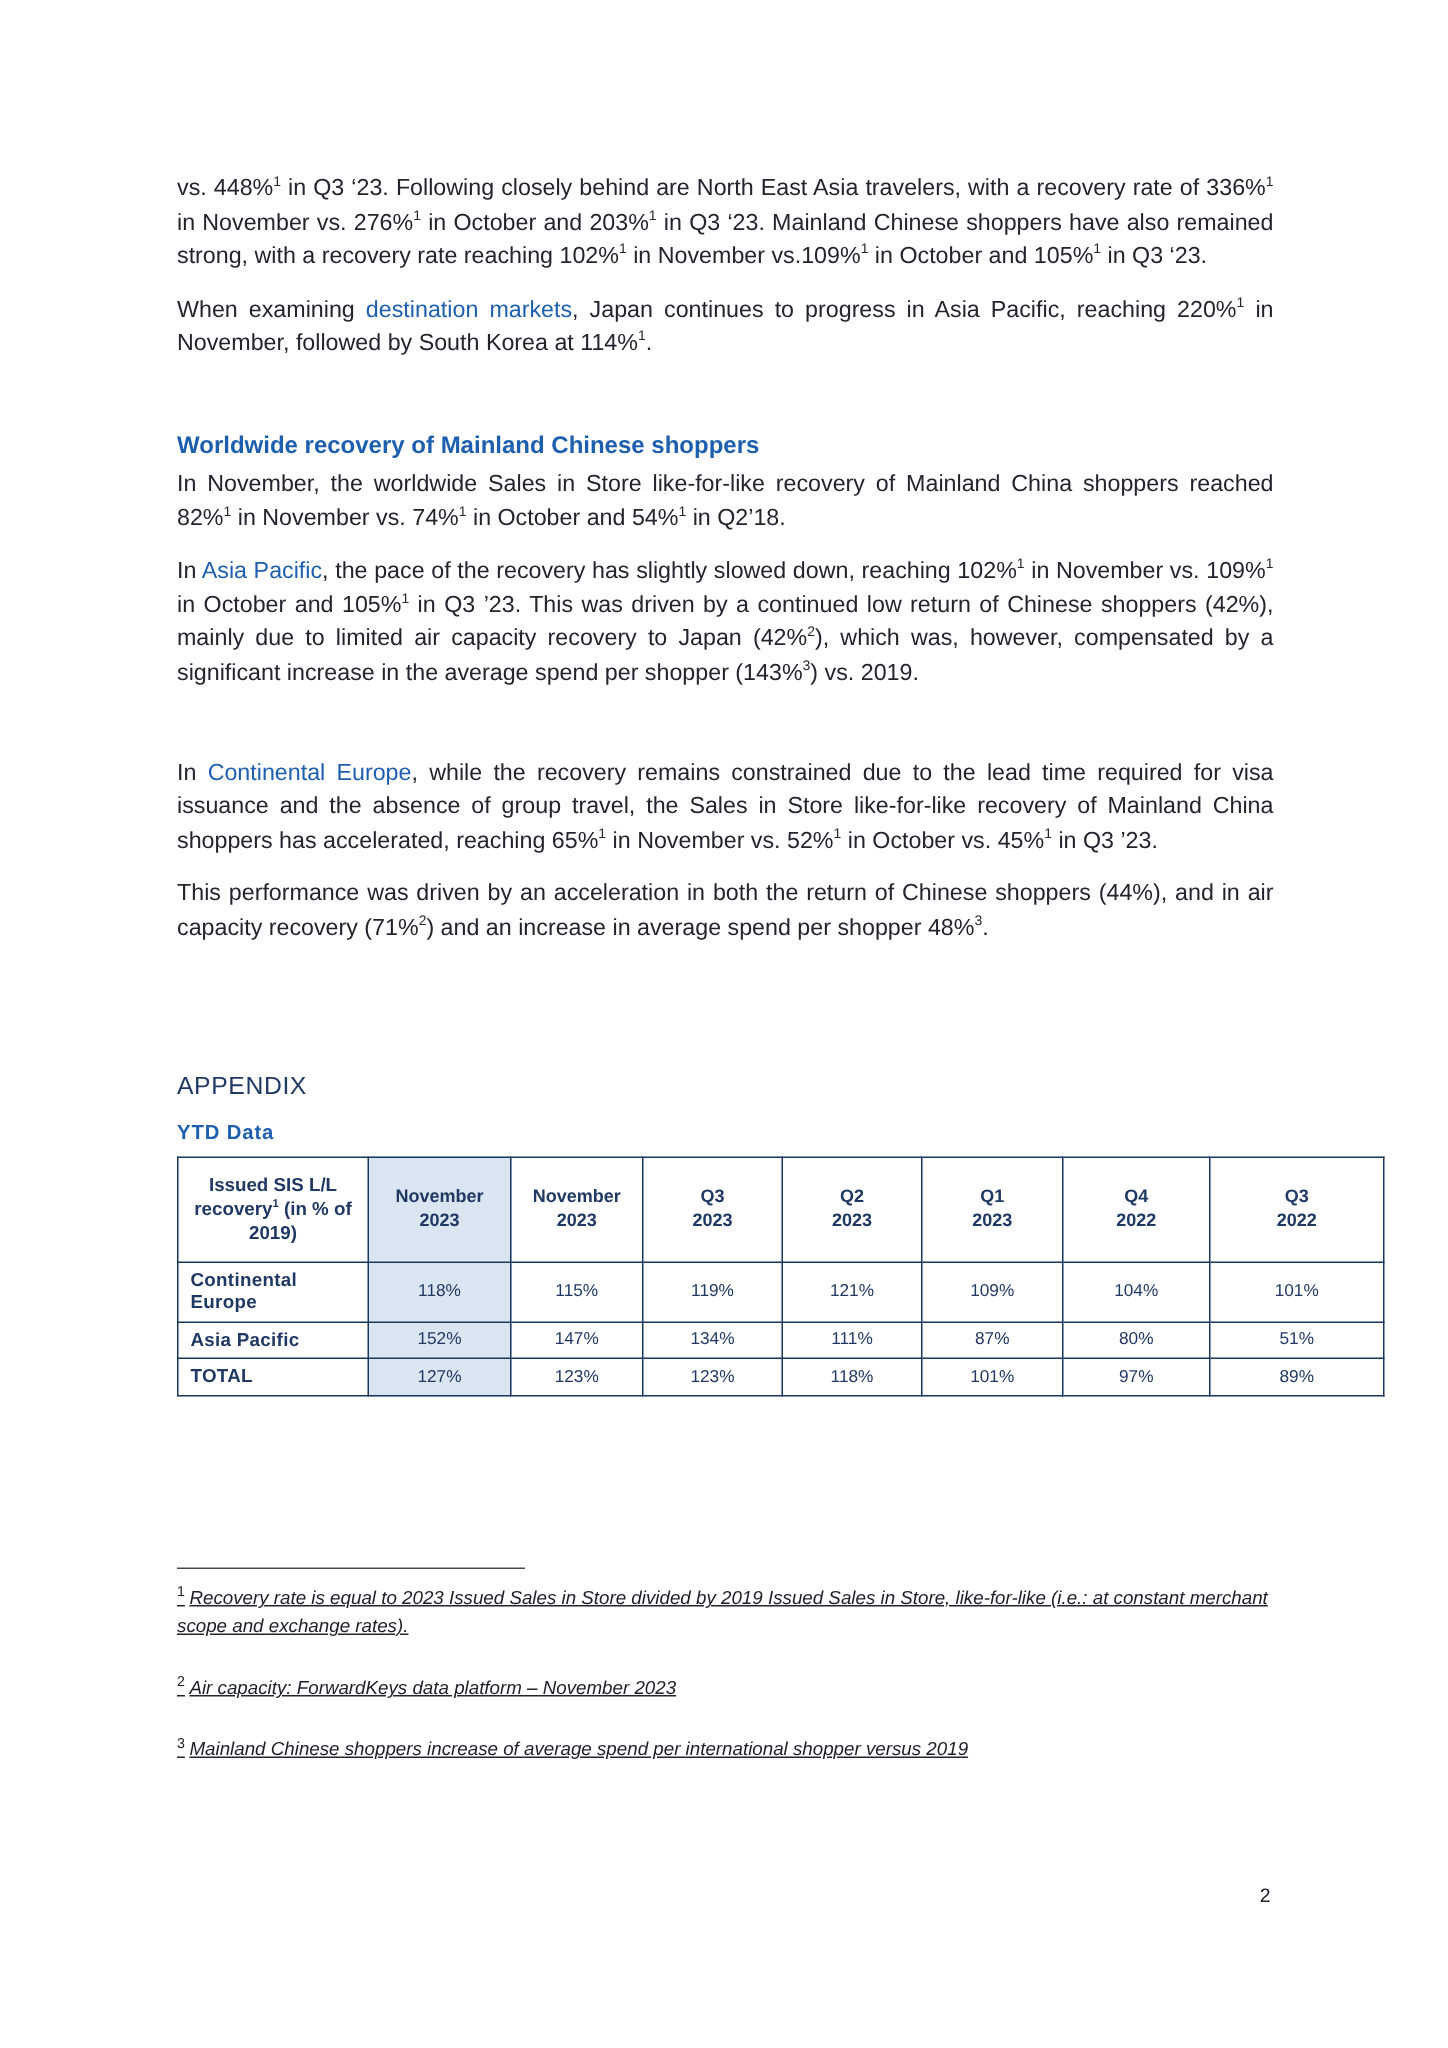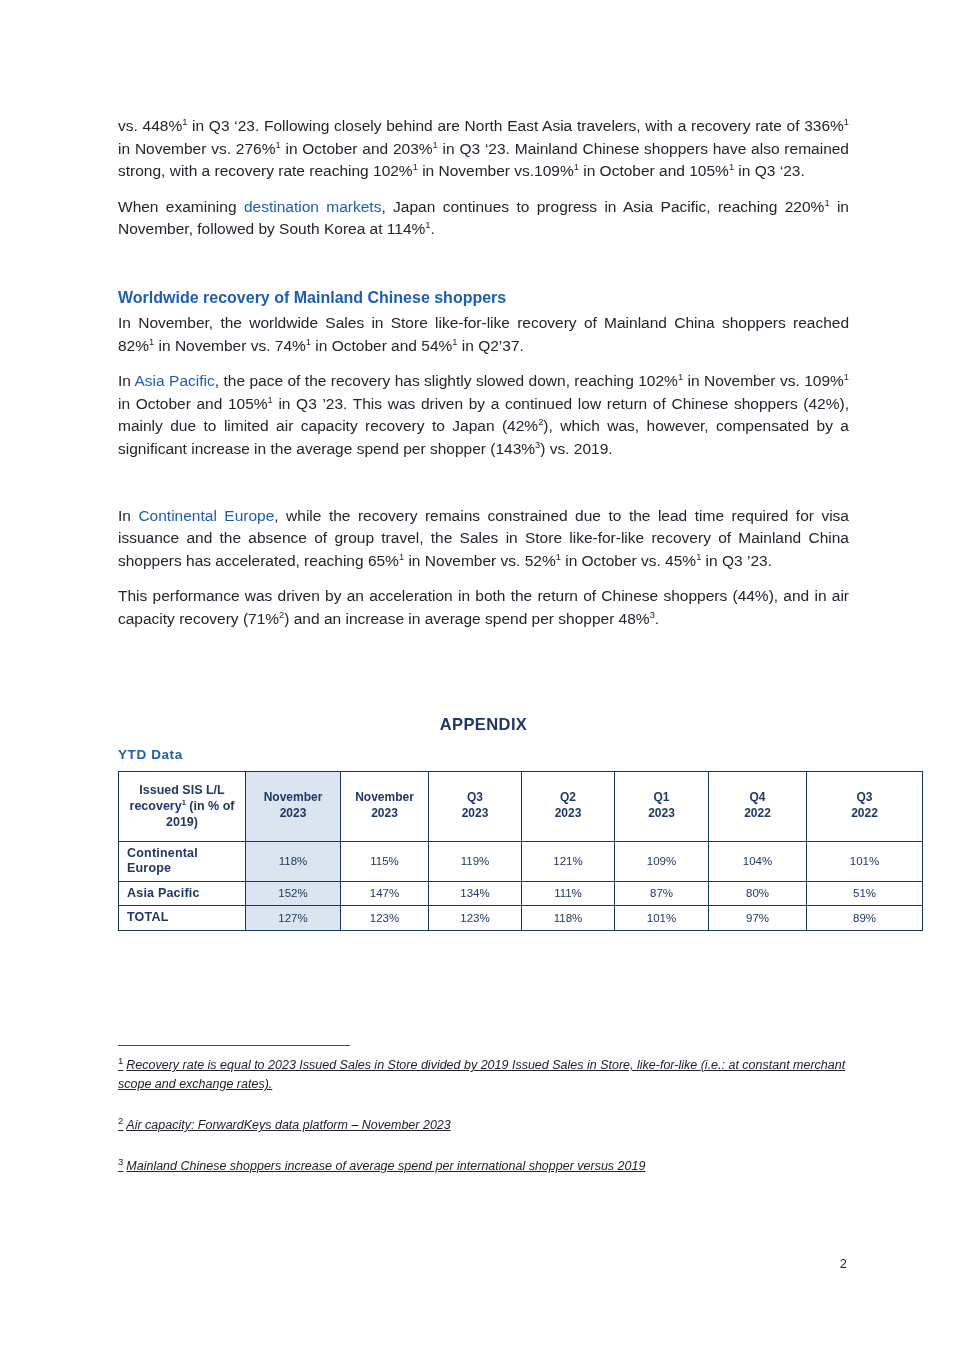--- a/index.html
+++ b/index.html
@@ -20,23 +20,22 @@
     font-size:15.5px;line-height:22.6px;text-align:justify;
     margin-bottom:13px;
   }
   sup{font-size:0.60em;line-height:0;vertical-align:super;}
   .accent{color:var(--accent);font-weight:normal;}
   h2.section-heading{
     color:var(--accent);font-size:16px;font-weight:bold;
     margin:48px 0 5px 0;
   }
   h2.appendix-heading{
-    color:var(--navy);font-size:16.5px;font-weight:bold;letter-spacing:.4px;
+    color:var(--navy);font-size:16.5px;font-weight:normal;letter-spacing:.4px;
     margin:84px 0 13px 0;
-    text-align:center;
   }
   h3.ytd-heading{
     color:var(--accent);font-size:13.5px;font-weight:bold;letter-spacing:.6px;
     margin:0 0 9px 0;
   }
   table.ytd-table{
     border-collapse:collapse;table-layout:fixed;width:804px;
     font-size:11.5px;color:var(--navy);
   }
   .ytd-table th,.ytd-table td{border:1px solid var(--table-border);}
@@ -66,21 +65,21 @@
 <body>
 
 <div class="page">
 
   <p class="body"><span>vs. 448%</span><sup>1</sup><span> in Q3 ‘23. Following closely behind are North East Asia travelers, with a recovery rate of 336%</span><sup>1</sup><span> in November vs. 276%</span><sup>1</sup><span> in October and 203%</span><sup>1</sup><span> in Q3 ‘23. Mainland Chinese shoppers have also remained strong, with a recovery rate reaching 102%</span><sup>1</sup><span> in November vs.109%</span><sup>1</sup><span> in October and 105%</span><sup>1</sup><span> in Q3 ‘23.</span></p>
 
   <p class="body"><span>When examining </span><span class="accent">destination markets</span><span>, Japan continues to progress in Asia Pacific, reaching 220%</span><sup>1</sup><span> in November, followed by South Korea at 114%</span><sup>1</sup><span>.</span></p>
 
   <h2 class="section-heading">Worldwide recovery of Mainland Chinese shoppers</h2>
 
-  <p class="body"><span>In November, the worldwide Sales in Store like-for-like recovery of Mainland China shoppers reached 82%</span><sup>1</sup><span> in November vs. 74%</span><sup>1</sup><span> in October and 54%</span><sup>1</sup><span> in Q2’37.</span></p>
+  <p class="body"><span>In November, the worldwide Sales in Store like-for-like recovery of Mainland China shoppers reached 82%</span><sup>1</sup><span> in November vs. 74%</span><sup>1</sup><span> in October and 54%</span><sup>1</sup><span> in Q2’18.</span></p>
 
   <p class="body"><span>In </span><span class="accent">Asia Pacific</span><span>, the pace of the recovery has slightly slowed down, reaching 102%</span><sup>1</sup><span> in November vs. 109%</span><sup>1</sup><span> in October and 105%</span><sup>1</sup><span> in Q3 ’23. This was driven by a continued low return of Chinese shoppers (42%), mainly due to limited air capacity recovery to Japan (42%</span><sup>2</sup><span>), which was, however, compensated by a significant increase in the average spend per shopper (143%</span><sup>3</sup><span>) vs. 2019.</span></p>
 
   <p class="body" style="margin-top:44px"><span>In </span><span class="accent">Continental Europe</span><span>, while the recovery remains constrained due to the lead time required for visa issuance and the absence of group travel, the Sales in Store like-for-like recovery of Mainland China shoppers has accelerated, reaching 65%</span><sup>1</sup><span> in November vs. 52%</span><sup>1</sup><span> in October vs. 45%</span><sup>1</sup><span> in Q3 ’23.</span></p>
 
   <p class="body"><span>This performance was driven by an acceleration in both the return of Chinese shoppers (44%), and in air capacity recovery (71%</span><sup>2</sup><span>) and an increase in average spend per shopper 48%</span><sup>3</sup><span>.</span></p>
 
   <h2 class="appendix-heading">APPENDIX</h2>
 
   <h3 class="ytd-heading">YTD Data</h3>

